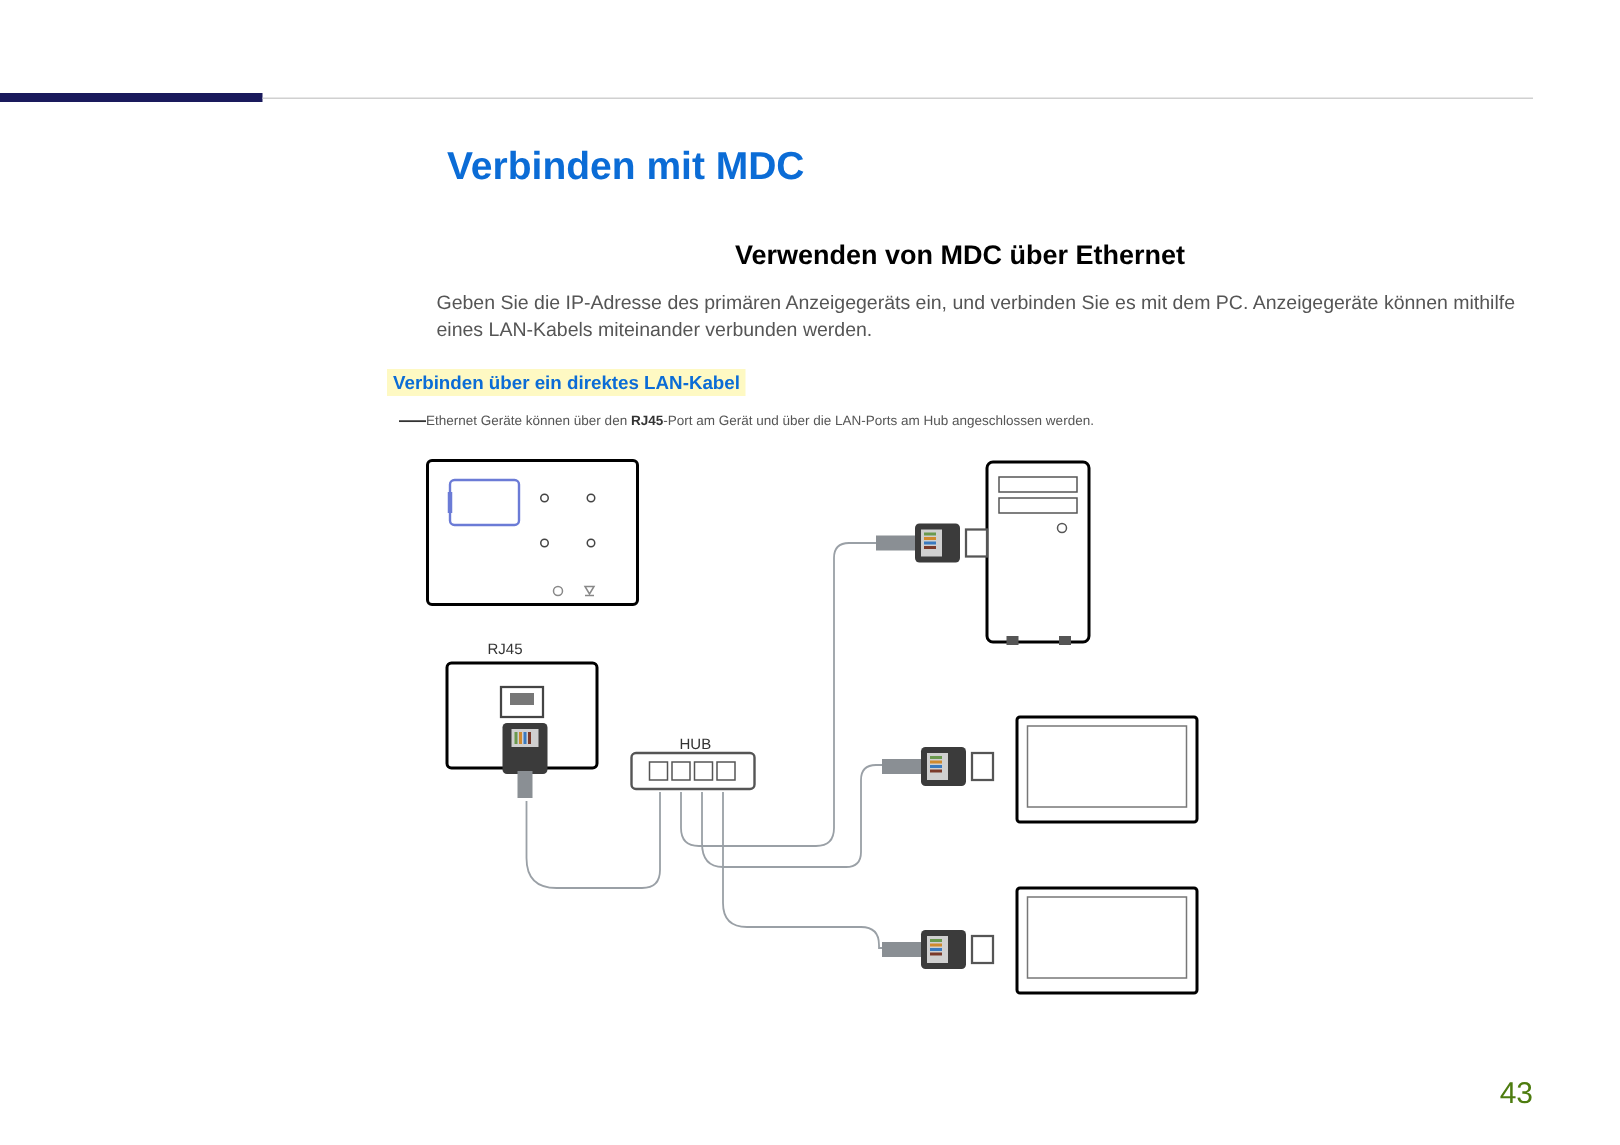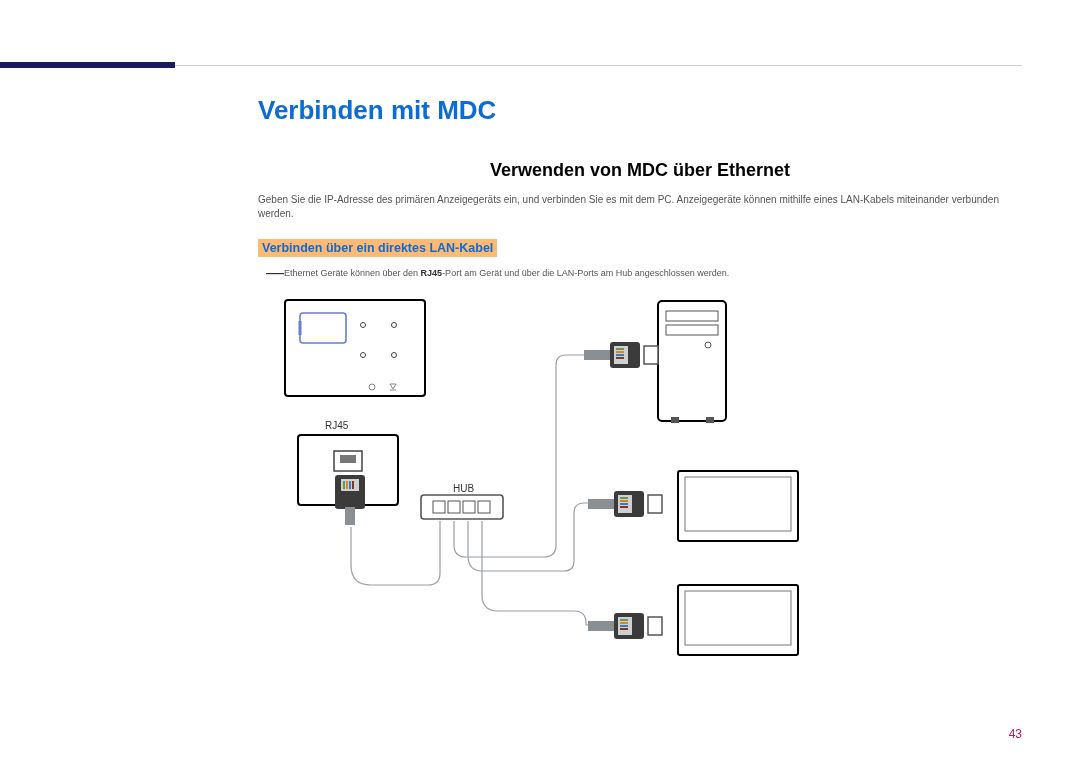--- a/index.html
+++ b/index.html
@@ -31,37 +31,39 @@
     position: absolute;
     top: 95px;
     left: 258px;
     right: 58px;
   }
   .title-main {
     color: #0b6cd6;
     font-size: 26px;
     font-weight: 700;
     margin-bottom: 34px;
+    margin-left: 40px;
   }
   .title-sub {
     color: #000;
     font-size: 18px;
     font-weight: 700;
     margin-bottom: 12px;
     text-align: center;
   }
   .para {
-    font-size: 10px;
+    font-size: 13px;
     color: #555;
     line-height: 1.35;
     margin-bottom: 18px;
+    margin-left: 33px;
   }
   .title-hl {
     display: inline-block;
-    background: #fdba74;
+    background: #fef9c3;
     color: #0b6cd6;
     font-weight: 700;
     font-size: 12.5px;
     padding: 2px 4px;
     margin-bottom: 10px;
   }
   .note {
     font-size: 9px;
     color: #555;
     line-height: 1.35;
@@ -80,22 +82,22 @@
   .note b { color: #333; }
   .diagram {
     position: relative;
     left: 20px;
     top: 4px;
   }
   .page-num {
     position: absolute;
     bottom: 22px;
     right: 58px;
-    font-size: 12px;
-    color: #be185d;
+    font-size: 20px;
+    color: #4d7c0f;
   }
 </style>
 </head>
 <body>
 
 <div class="accent-bar"></div>
 <div class="hr-top"></div>
 
 <div class="content">
 

